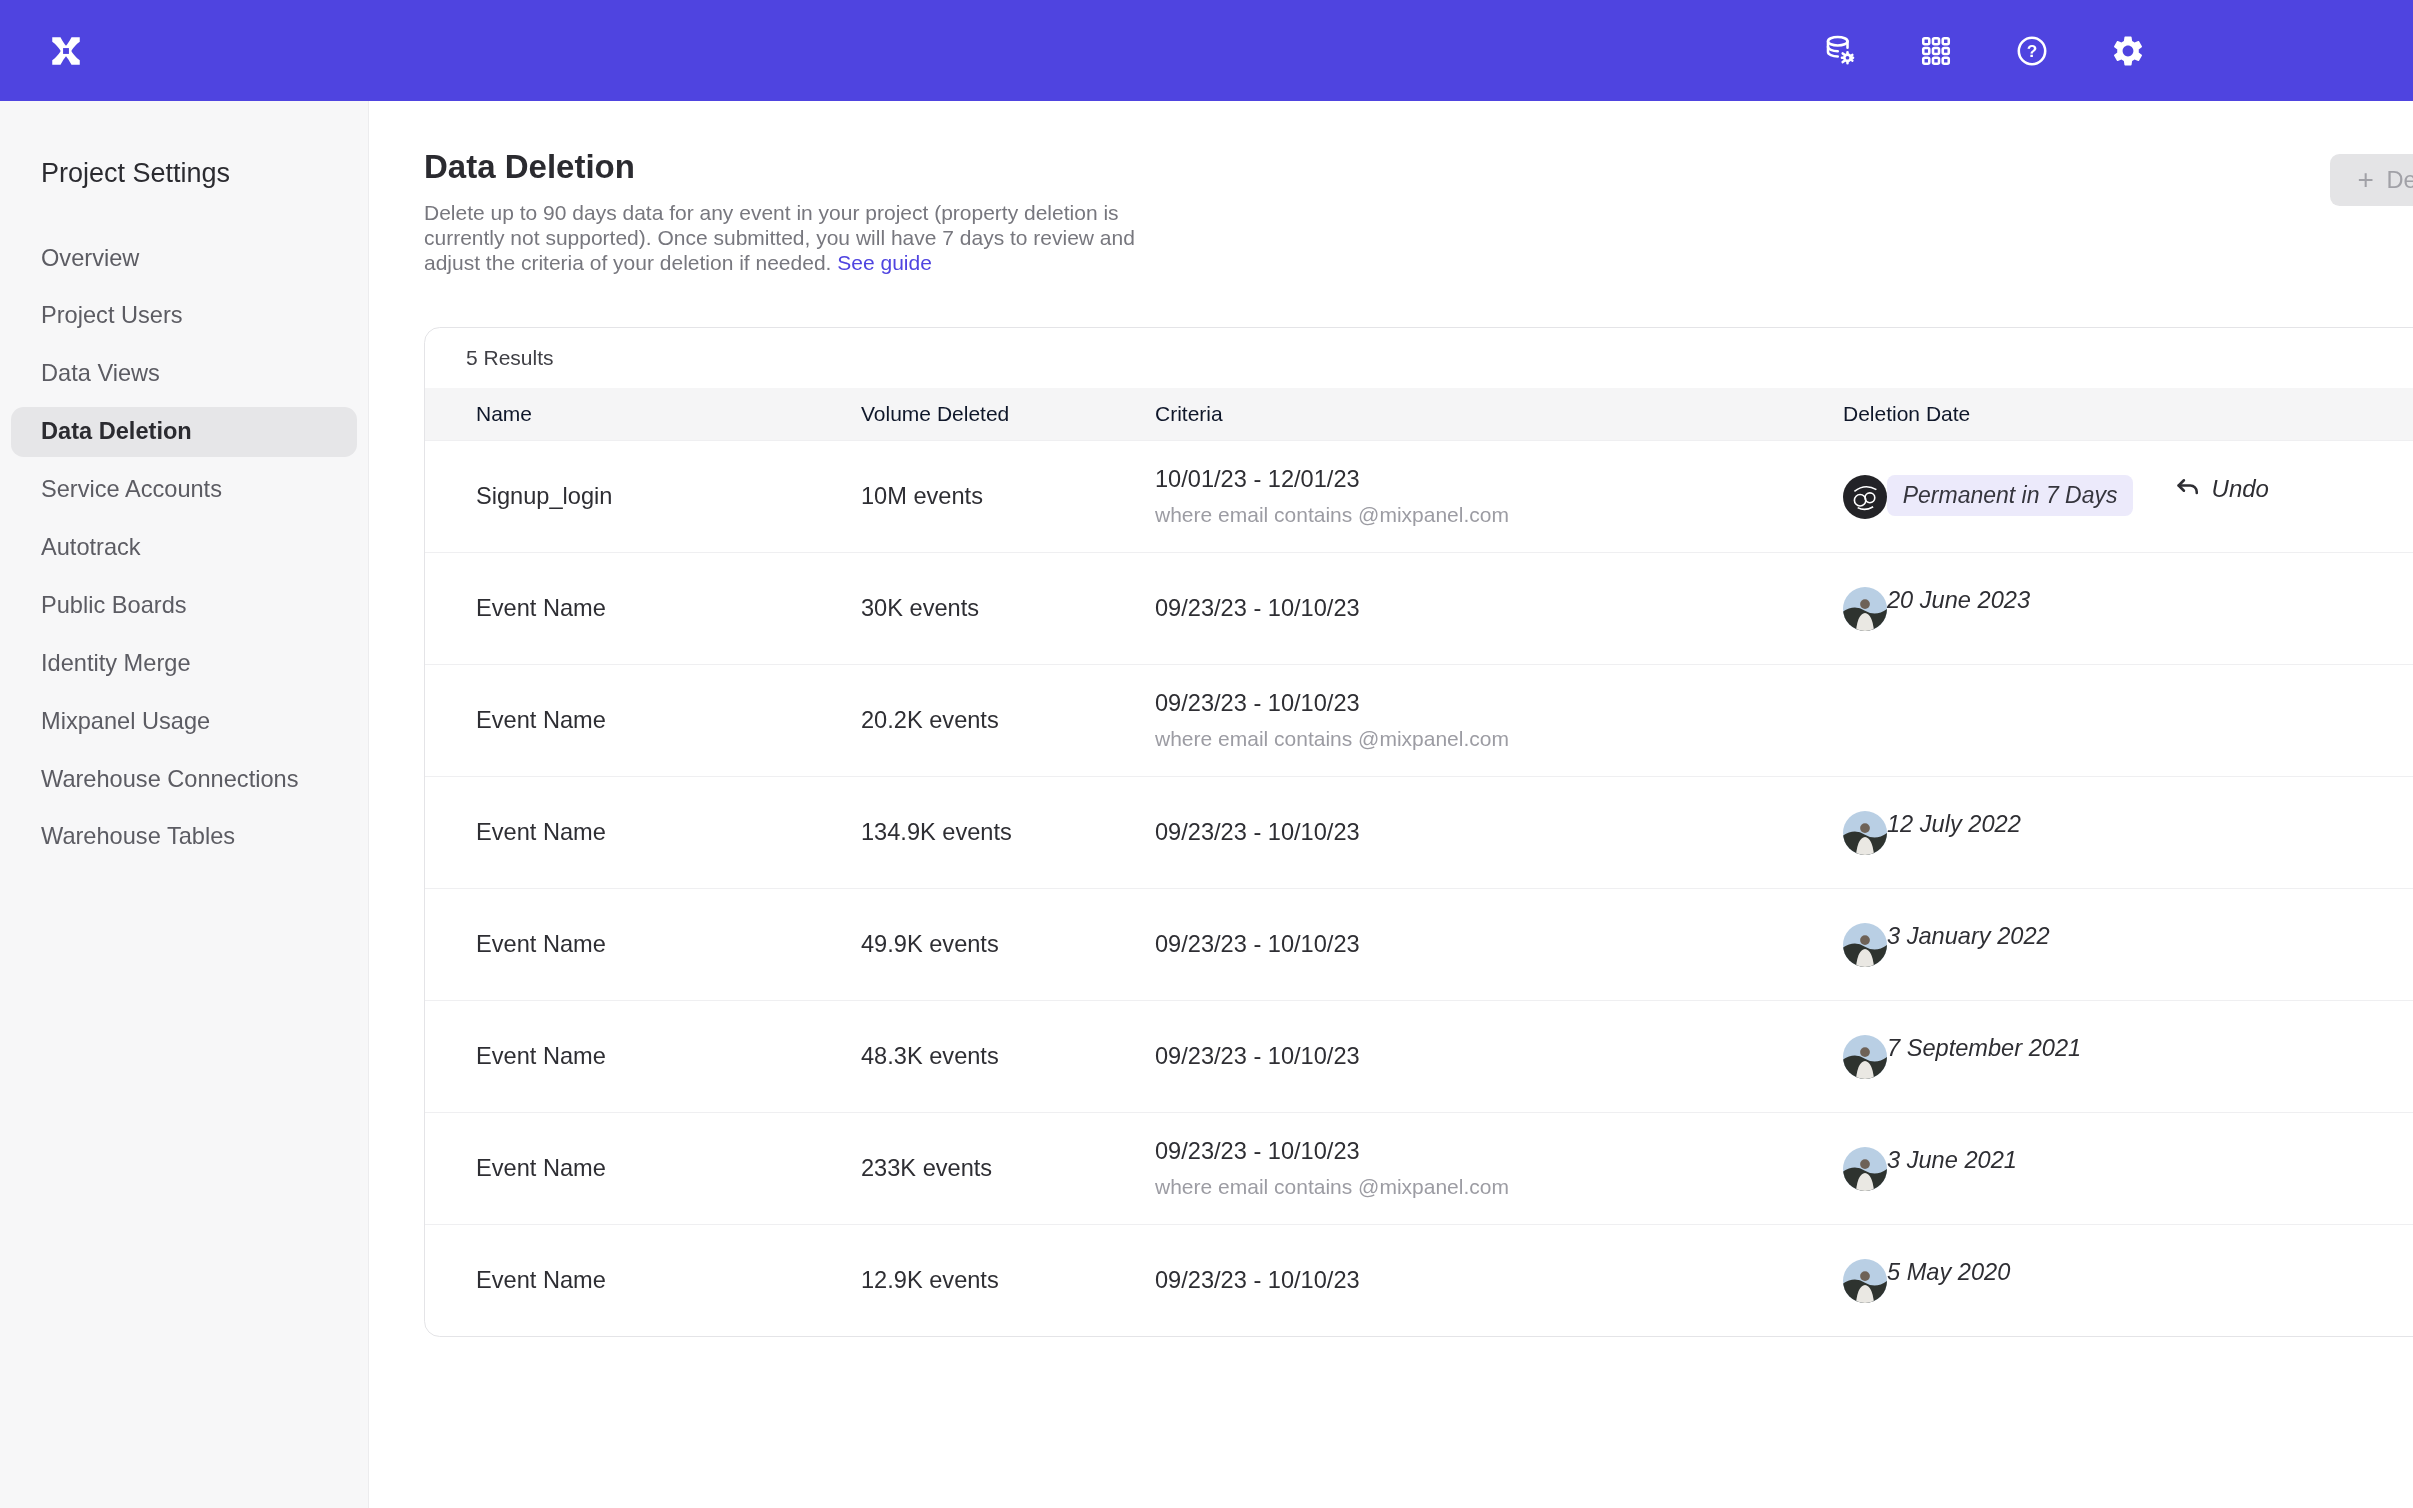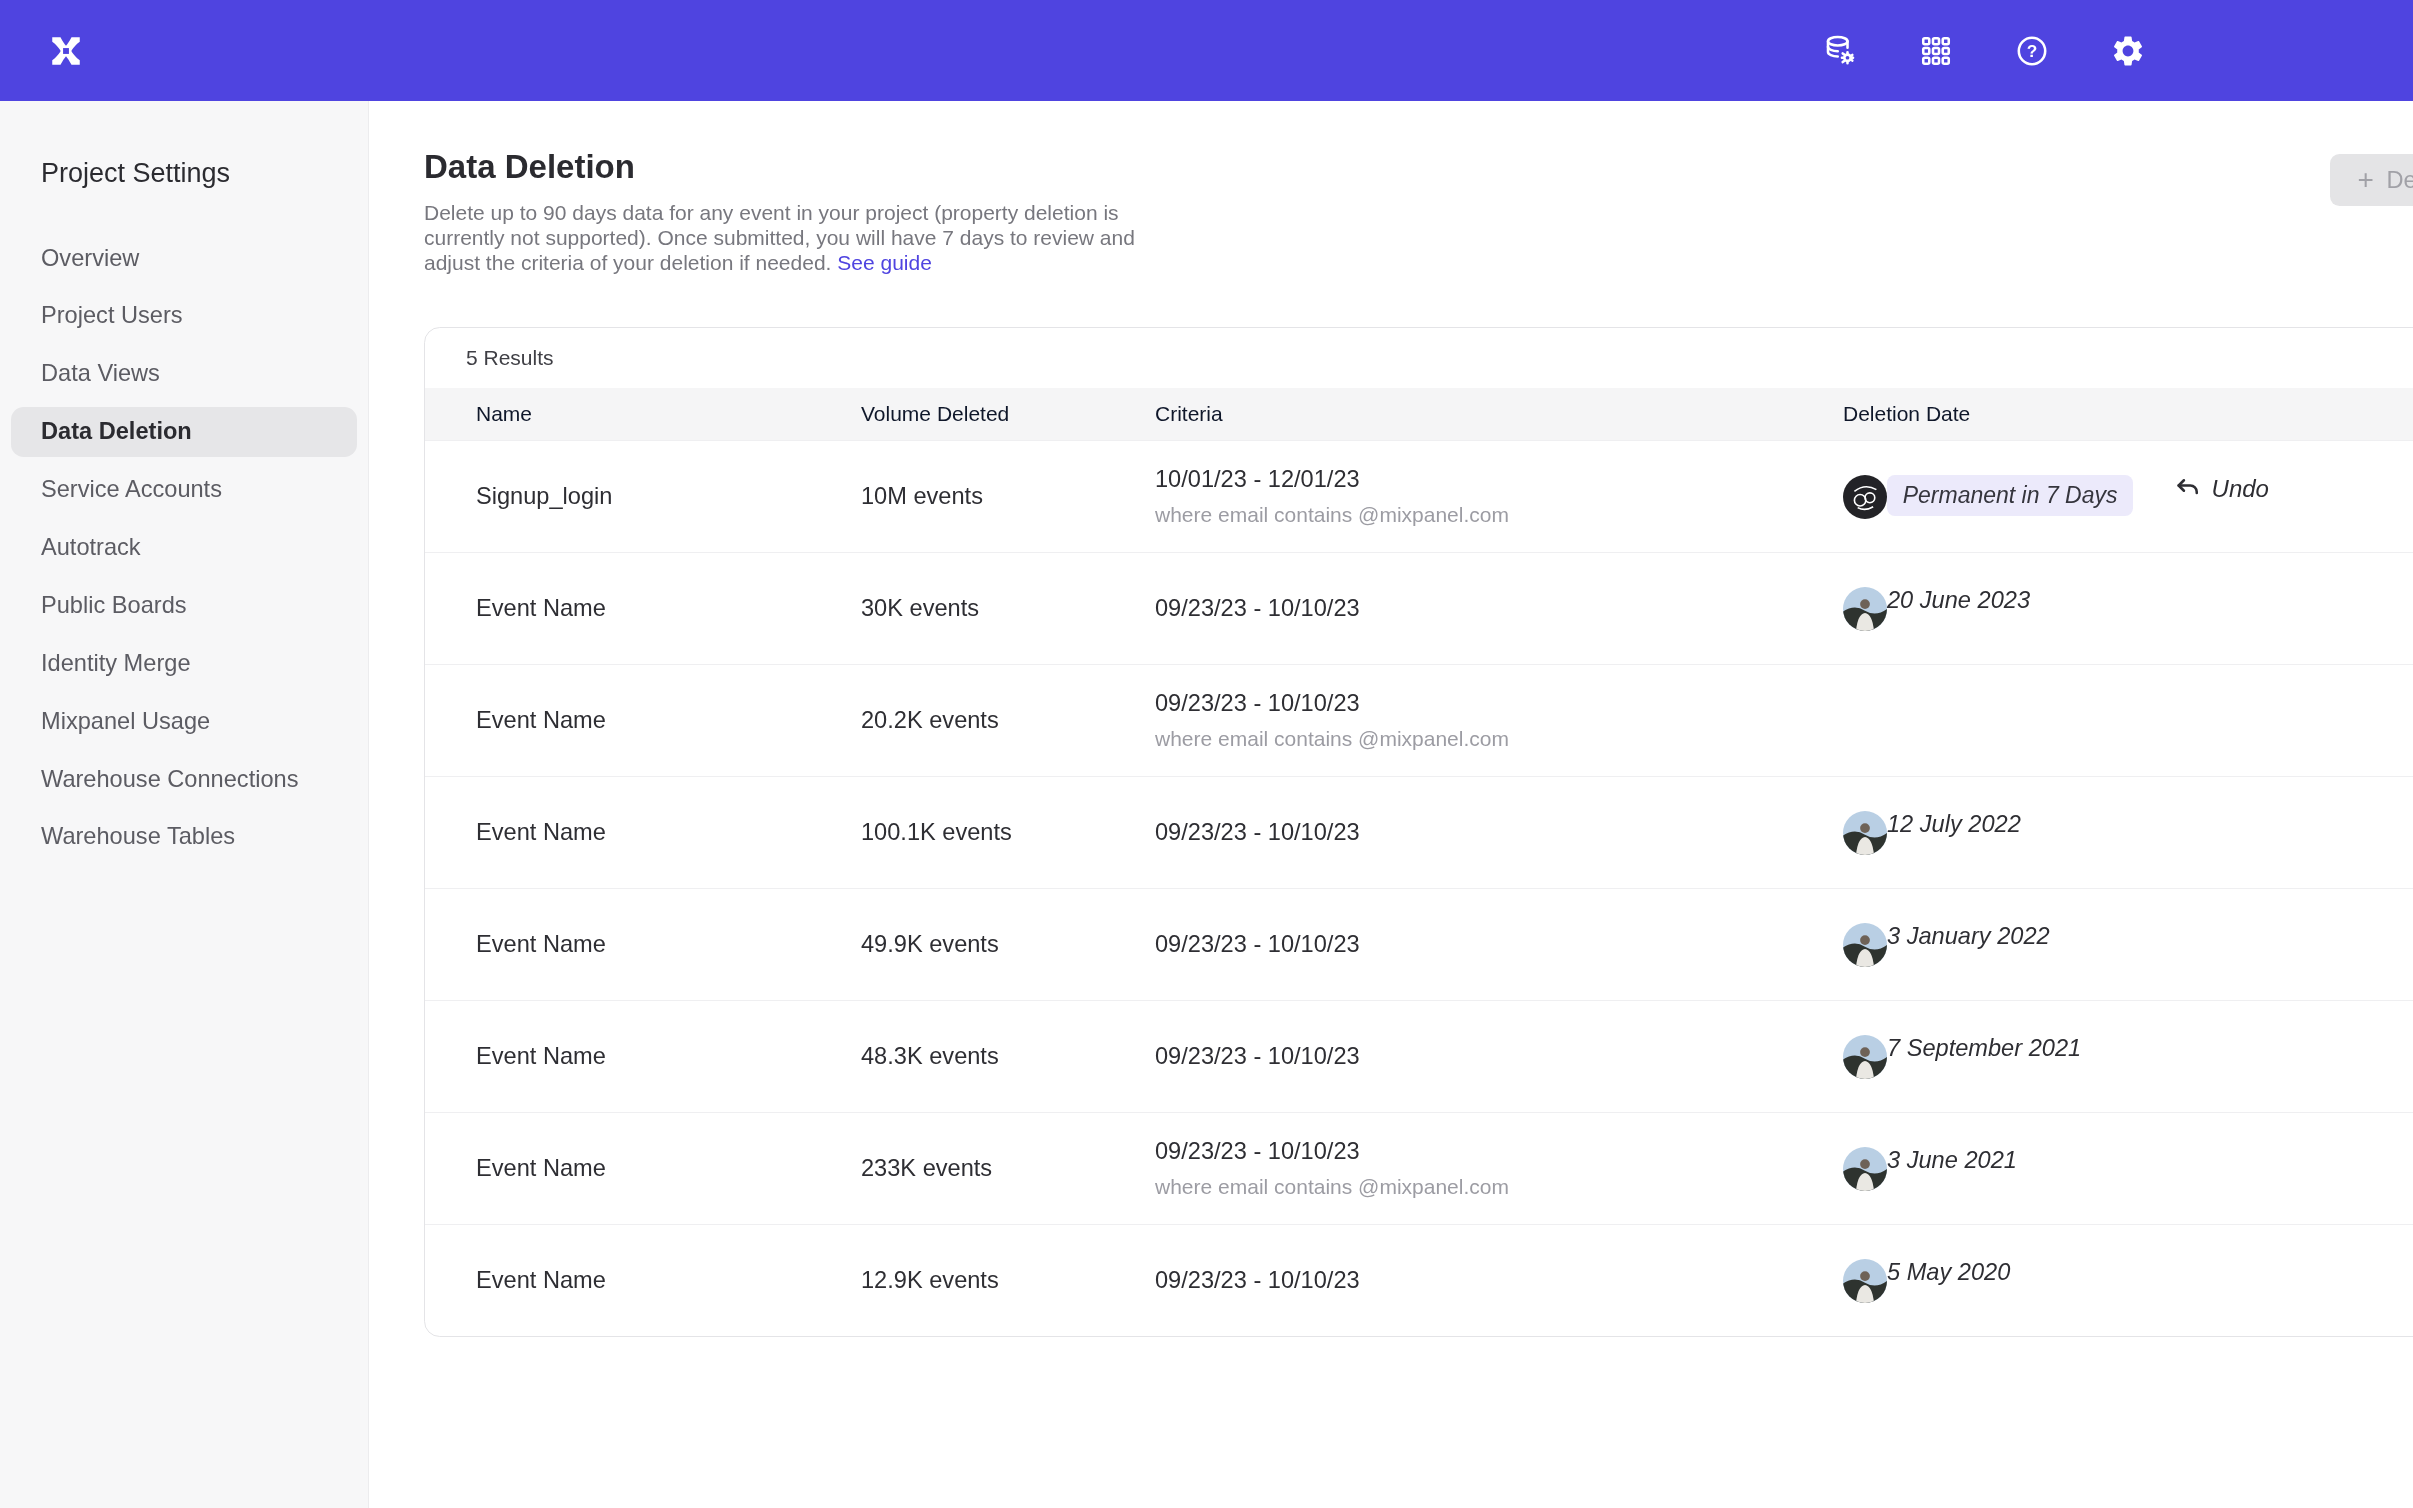--- a/index.html
+++ b/index.html
@@ -201,21 +201,21 @@
         <div class="cell-main">Event Name</div>
         <div class="cell-main">20.2K events</div>
         <div class="criteria-cell">
           <div class="cell-main">09/23/23 - 10/10/23</div>
           <div class="criteria-sub">where email contains @mixpanel.com</div>
         </div>
       </div>
 
       <div class="trow">
         <div class="cell-main">Event Name</div>
-        <div class="cell-main">100.1K events</div>
+        <div class="cell-main">134.9K events</div>
         <div class="cell-main">09/23/23 - 10/10/23</div>
         <div class="date-cell">
           <span class="avatar">
             <svg viewBox="0 0 54 54">
                 <rect width="54" height="54" fill="#B9CFE4"></rect>
               <path d="M0 30 Q14 21 27 29 T54 27 V54 H0 Z" fill="#2E332F"></path>
               <circle cx="27" cy="21" r="6" fill="#6E6257"></circle>
               <path d="M16 54 Q18 33 27 32 Q36 33 38 54 Z" fill="#EAE8E3"></path>
               </svg>
           </span>

